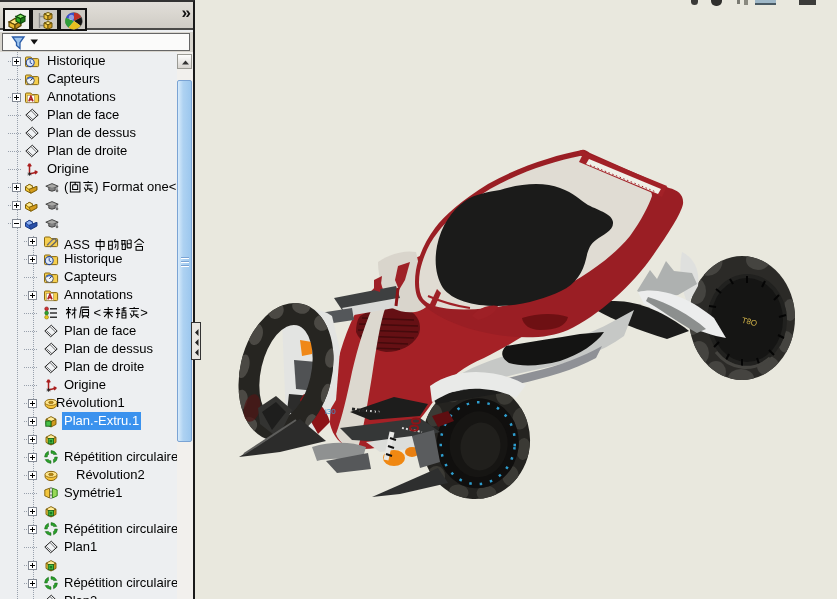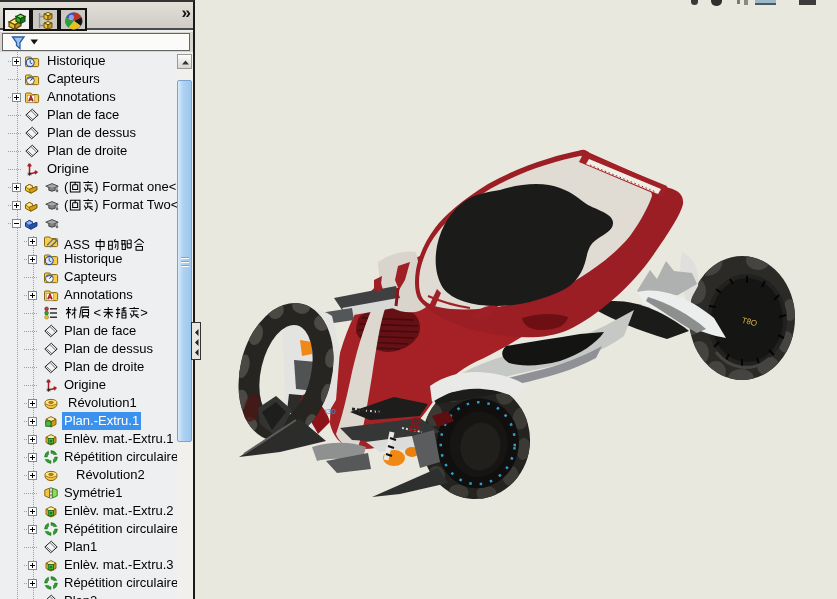--- a/index.html
+++ b/index.html
@@ -378,29 +378,20 @@
           <path d="M1.5 7.8 L5.2 5.4 L8.3 6.8 L8.3 9.2 L12.8 7.4 L12.8 11 L6.8 14.2 L1.5 11.4 Z" fill="#f5c832" stroke="#7a5c08" stroke-width="1"></path>
           <path d="M1.5 7.8 L5.2 5.4 L8.3 6.8 L8.3 9.2 L5 10.4 Z" fill="#ffe98c" stroke="#7a5c08" stroke-width="0.8"></path>
           <path d="M8.3 9.2 L12.8 7.4 L12.8 11 L6.8 14.2 L5 10.4 Z" fill="#d59c1c" stroke="#7a5c08" stroke-width="0.8"></path>
         </svg></div>
 <div class="ico" style="left:44px;top:145px"><svg width="16" height="16" viewBox="0 0 16 16">
           <path d="M1.8 7.2 L8 4.6 L14.2 7.2 L8 9.8 Z" fill="#a8a8a6" stroke="#3c3c3c" stroke-width="0.9"></path>
           <path d="M4.8 8.6 L4.8 11.2 Q8 13.2 11.2 11.2 L11.2 8.6" fill="#818181" stroke="#3c3c3c" stroke-width="0.9"></path>
           <path d="M13 7.8 L13 11.4" stroke="#555" stroke-width="0.9"></path>
           <circle cx="13" cy="11.9" r="1" fill="#777" stroke="#444" stroke-width="0.5"></circle>
         </svg></div>
-<div class="lbl" style="left:62px;top:144px">(<svg class="cj" width="12" height="13" viewBox="-0.5 -0.5 11.5 12.5" style="margin:0 0.5px">
-          <g fill="none" stroke="#000" stroke-width="1">
-            <path d="M0.8 1.6 H10 V11 H0.8 Z M3 4 H7.8 M3 4 V8.6 H7.8 V4 M5.4 1.6 V4"></path>
-          </g>
-        </svg><svg class="cj" width="12" height="13" viewBox="-0.5 -0.5 11.5 12.5" style="margin:0 0.5px">
-          <g fill="none" stroke="#000" stroke-width="1">
-            <path d="M5.4 0.4 V2 M0.8 2 H10 M2.4 4.4 H8.6 M5 4.4 V8 M1.6 6.6 L3 9.2 M5 8 H9.6 M5 8 L2.2 10.8 M6.6 8.6 L9.8 10.8"></path>
-          </g>
-        </svg>) Format Two&lt;</div>
 <div class="hdot" style="left:8px;top:171px;width:14px"></div>
 <svg class="exp" style="left:12px;top:167px" width="9" height="9">
         <rect x="0.5" y="0.5" width="8" height="8" fill="#fff" stroke="#848a94"></rect>
         <path d="M2 4.5 H7" stroke="#000" stroke-width="1"></path>
       </svg>
 <div class="ico" style="left:24px;top:163px"><svg width="16" height="16" viewBox="0 0 16 16">
           <path d="M1.5 7.8 L5.2 5.4 L8.3 6.8 L8.3 9.2 L12.8 7.4 L12.8 11 L6.8 14.2 L1.5 11.4 Z" fill="#3a6ad0" stroke="#1a3a80" stroke-width="1"></path>
           <path d="M1.5 7.8 L5.2 5.4 L8.3 6.8 L8.3 9.2 L5 10.4 Z" fill="#8fb2f2" stroke="#1a3a80" stroke-width="0.8"></path>
           <path d="M8.3 9.2 L12.8 7.4 L12.8 11 L6.8 14.2 L5 10.4 Z" fill="#2a50a8" stroke="#1a3a80" stroke-width="0.8"></path>
         </svg></div>
@@ -523,21 +514,21 @@
 <div class="hdot" style="left:24px;top:351px;width:14px"></div>
 <svg class="exp" style="left:28px;top:347px" width="9" height="9">
         <rect x="0.5" y="0.5" width="8" height="8" fill="#fff" stroke="#848a94"></rect>
         <path d="M2 4.5 H7 M4.5 2 V7" stroke="#000" stroke-width="1"></path>
       </svg>
 <div class="ico" style="left:43px;top:343px"><svg width="16" height="16" viewBox="0 0 16 16">
           <ellipse cx="8" cy="9" rx="6" ry="4.6" fill="#f5c33a" stroke="#86610a" stroke-width="1"></ellipse>
           <ellipse cx="8" cy="7.4" rx="6" ry="3" fill="#ffe68c" stroke="#86610a" stroke-width="0.8"></ellipse>
           <ellipse cx="8" cy="7.4" rx="2.4" ry="1.2" fill="#b8860e" stroke="#86610a" stroke-width="0.6"></ellipse>
         </svg></div>
-<div class="lbl" style="left:66px;top:342px">Révolution1</div>
+<div class="lbl" style="left:54px;top:342px">Révolution1</div>
 <div class="hdot" style="left:24px;top:369px;width:14px"></div>
 <svg class="exp" style="left:28px;top:365px" width="9" height="9">
         <rect x="0.5" y="0.5" width="8" height="8" fill="#fff" stroke="#848a94"></rect>
         <path d="M2 4.5 H7 M4.5 2 V7" stroke="#000" stroke-width="1"></path>
       </svg>
 <div class="ico" style="left:43px;top:361px"><svg width="16" height="16" viewBox="0 0 16 16">
           <path d="M3 6.2 L8 3.6 L13 6.2 L8 8.8 Z" fill="#ffeb96" stroke="#7a5c08" stroke-width="0.9"></path>
           <path d="M3 6.2 L8 8.8 L8 14 L3 11.4 Z" fill="#f2c53d" stroke="#7a5c08" stroke-width="0.9"></path>
           <path d="M8 8.8 L13 6.2 L13 11.4 L8 14 Z" fill="#cf9a1e" stroke="#7a5c08" stroke-width="0.9"></path>
           <rect x="2.8" y="8" width="5.2" height="5.2" fill="#48c048" stroke="#15631a" stroke-width="0.9"></rect>
@@ -548,21 +539,20 @@
         <rect x="0.5" y="0.5" width="8" height="8" fill="#fff" stroke="#848a94"></rect>
         <path d="M2 4.5 H7 M4.5 2 V7" stroke="#000" stroke-width="1"></path>
       </svg>
 <div class="ico" style="left:43px;top:379px"><svg width="16" height="16" viewBox="0 0 16 16">
           <path d="M3 6.2 L8 3.6 L13 6.2 L8 8.8 Z" fill="#ffeb96" stroke="#7a5c08" stroke-width="0.9"></path>
           <path d="M3 6.2 L8 8.8 L8 14 L3 11.4 Z" fill="#f2c53d" stroke="#7a5c08" stroke-width="0.9"></path>
           <path d="M8 8.8 L13 6.2 L13 11.4 L8 14 Z" fill="#cf9a1e" stroke="#7a5c08" stroke-width="0.9"></path>
           <rect x="5.2" y="7.6" width="5.4" height="5.2" fill="#48c048" stroke="#15631a" stroke-width="0.9"></rect>
           <rect x="6.6" y="9" width="2.6" height="2.4" fill="#1a7a20"></rect>
         </svg></div>
-<div class="lbl" style="left:62px;top:378px">Enlèv. mat.-Extru.1</div>
 <div class="hdot" style="left:24px;top:405px;width:14px"></div>
 <svg class="exp" style="left:28px;top:401px" width="9" height="9">
         <rect x="0.5" y="0.5" width="8" height="8" fill="#fff" stroke="#848a94"></rect>
         <path d="M2 4.5 H7 M4.5 2 V7" stroke="#000" stroke-width="1"></path>
       </svg>
 <div class="ico" style="left:43px;top:397px"><svg width="16" height="16" viewBox="0 0 16 16">
           <path d="M8 1.6 A6.4 6.4 0 0 1 13.8 5.4 L10.6 5.6 A3.2 3.2 0 0 0 8 4.2 Z" fill="#2aa02a" stroke="#156015" stroke-width="0.5" transform="rotate(0 8 8)"></path>
           <path d="M8 1.6 A6.4 6.4 0 0 1 13.8 5.4 L10.6 5.6 A3.2 3.2 0 0 0 8 4.2 Z" fill="#2aa02a" stroke="#156015" stroke-width="0.5" transform="rotate(90 8 8)"></path>
           <path d="M8 1.6 A6.4 6.4 0 0 1 13.8 5.4 L10.6 5.6 A3.2 3.2 0 0 0 8 4.2 Z" fill="#2aa02a" stroke="#156015" stroke-width="0.5" transform="rotate(180 8 8)"></path>
           <path d="M8 1.6 A6.4 6.4 0 0 1 13.8 5.4 L10.6 5.6 A3.2 3.2 0 0 0 8 4.2 Z" fill="#2aa02a" stroke="#156015" stroke-width="0.5" transform="rotate(270 8 8)"></path>
@@ -591,21 +581,20 @@
         <rect x="0.5" y="0.5" width="8" height="8" fill="#fff" stroke="#848a94"></rect>
         <path d="M2 4.5 H7 M4.5 2 V7" stroke="#000" stroke-width="1"></path>
       </svg>
 <div class="ico" style="left:43px;top:451px"><svg width="16" height="16" viewBox="0 0 16 16">
           <path d="M3 6.2 L8 3.6 L13 6.2 L8 8.8 Z" fill="#ffeb96" stroke="#7a5c08" stroke-width="0.9"></path>
           <path d="M3 6.2 L8 8.8 L8 14 L3 11.4 Z" fill="#f2c53d" stroke="#7a5c08" stroke-width="0.9"></path>
           <path d="M8 8.8 L13 6.2 L13 11.4 L8 14 Z" fill="#cf9a1e" stroke="#7a5c08" stroke-width="0.9"></path>
           <rect x="5.2" y="7.6" width="5.4" height="5.2" fill="#48c048" stroke="#15631a" stroke-width="0.9"></rect>
           <rect x="6.6" y="9" width="2.6" height="2.4" fill="#1a7a20"></rect>
         </svg></div>
-<div class="lbl" style="left:62px;top:450px">Enlèv. mat.-Extru.2</div>
 <div class="hdot" style="left:24px;top:477px;width:14px"></div>
 <svg class="exp" style="left:28px;top:473px" width="9" height="9">
         <rect x="0.5" y="0.5" width="8" height="8" fill="#fff" stroke="#848a94"></rect>
         <path d="M2 4.5 H7 M4.5 2 V7" stroke="#000" stroke-width="1"></path>
       </svg>
 <div class="ico" style="left:43px;top:469px"><svg width="16" height="16" viewBox="0 0 16 16">
           <path d="M8 1.6 A6.4 6.4 0 0 1 13.8 5.4 L10.6 5.6 A3.2 3.2 0 0 0 8 4.2 Z" fill="#2aa02a" stroke="#156015" stroke-width="0.5" transform="rotate(0 8 8)"></path>
           <path d="M8 1.6 A6.4 6.4 0 0 1 13.8 5.4 L10.6 5.6 A3.2 3.2 0 0 0 8 4.2 Z" fill="#2aa02a" stroke="#156015" stroke-width="0.5" transform="rotate(90 8 8)"></path>
           <path d="M8 1.6 A6.4 6.4 0 0 1 13.8 5.4 L10.6 5.6 A3.2 3.2 0 0 0 8 4.2 Z" fill="#2aa02a" stroke="#156015" stroke-width="0.5" transform="rotate(180 8 8)"></path>
           <path d="M8 1.6 A6.4 6.4 0 0 1 13.8 5.4 L10.6 5.6 A3.2 3.2 0 0 0 8 4.2 Z" fill="#2aa02a" stroke="#156015" stroke-width="0.5" transform="rotate(270 8 8)"></path>
@@ -622,21 +611,20 @@
         <rect x="0.5" y="0.5" width="8" height="8" fill="#fff" stroke="#848a94"></rect>
         <path d="M2 4.5 H7 M4.5 2 V7" stroke="#000" stroke-width="1"></path>
       </svg>
 <div class="ico" style="left:43px;top:505px"><svg width="16" height="16" viewBox="0 0 16 16">
           <path d="M3 6.2 L8 3.6 L13 6.2 L8 8.8 Z" fill="#ffeb96" stroke="#7a5c08" stroke-width="0.9"></path>
           <path d="M3 6.2 L8 8.8 L8 14 L3 11.4 Z" fill="#f2c53d" stroke="#7a5c08" stroke-width="0.9"></path>
           <path d="M8 8.8 L13 6.2 L13 11.4 L8 14 Z" fill="#cf9a1e" stroke="#7a5c08" stroke-width="0.9"></path>
           <rect x="5.2" y="7.6" width="5.4" height="5.2" fill="#48c048" stroke="#15631a" stroke-width="0.9"></rect>
           <rect x="6.6" y="9" width="2.6" height="2.4" fill="#1a7a20"></rect>
         </svg></div>
-<div class="lbl" style="left:62px;top:504px">Enlèv. mat.-Extru.3</div>
 <div class="hdot" style="left:24px;top:531px;width:14px"></div>
 <svg class="exp" style="left:28px;top:527px" width="9" height="9">
         <rect x="0.5" y="0.5" width="8" height="8" fill="#fff" stroke="#848a94"></rect>
         <path d="M2 4.5 H7 M4.5 2 V7" stroke="#000" stroke-width="1"></path>
       </svg>
 <div class="ico" style="left:43px;top:523px"><svg width="16" height="16" viewBox="0 0 16 16">
           <path d="M8 1.6 A6.4 6.4 0 0 1 13.8 5.4 L10.6 5.6 A3.2 3.2 0 0 0 8 4.2 Z" fill="#2aa02a" stroke="#156015" stroke-width="0.5" transform="rotate(0 8 8)"></path>
           <path d="M8 1.6 A6.4 6.4 0 0 1 13.8 5.4 L10.6 5.6 A3.2 3.2 0 0 0 8 4.2 Z" fill="#2aa02a" stroke="#156015" stroke-width="0.5" transform="rotate(90 8 8)"></path>
           <path d="M8 1.6 A6.4 6.4 0 0 1 13.8 5.4 L10.6 5.6 A3.2 3.2 0 0 0 8 4.2 Z" fill="#2aa02a" stroke="#156015" stroke-width="0.5" transform="rotate(180 8 8)"></path>
           <path d="M8 1.6 A6.4 6.4 0 0 1 13.8 5.4 L10.6 5.6 A3.2 3.2 0 0 0 8 4.2 Z" fill="#2aa02a" stroke="#156015" stroke-width="0.5" transform="rotate(270 8 8)"></path>

